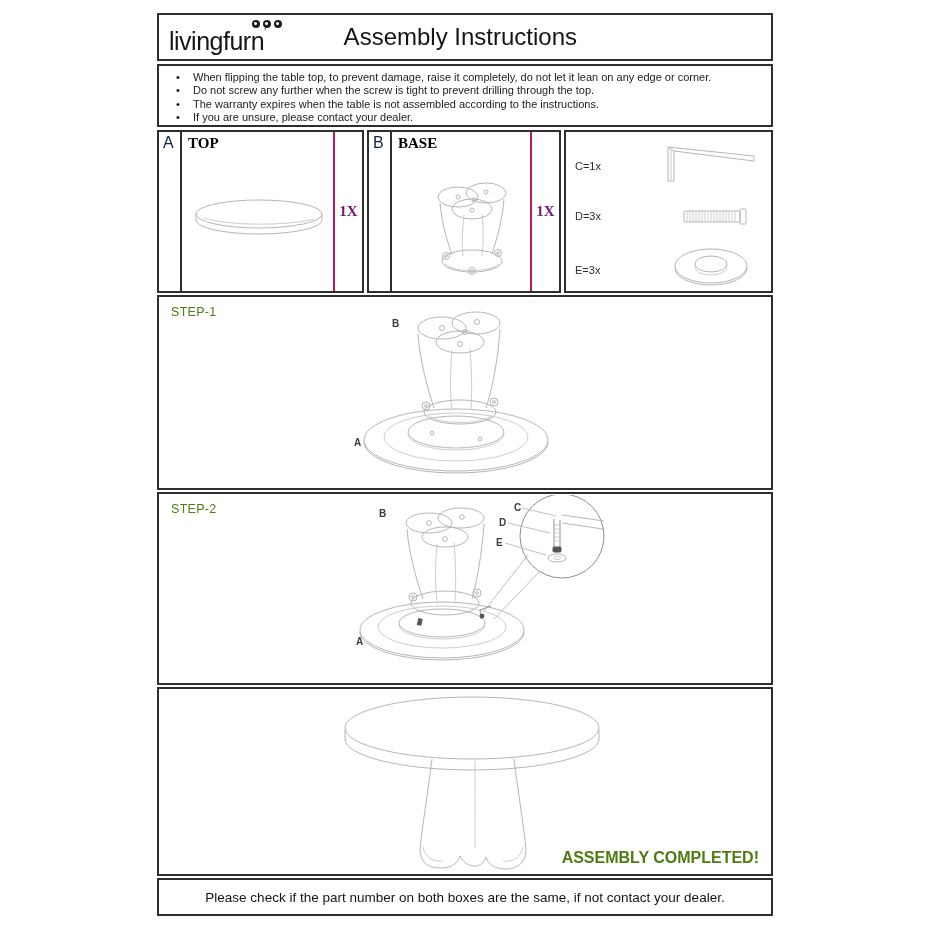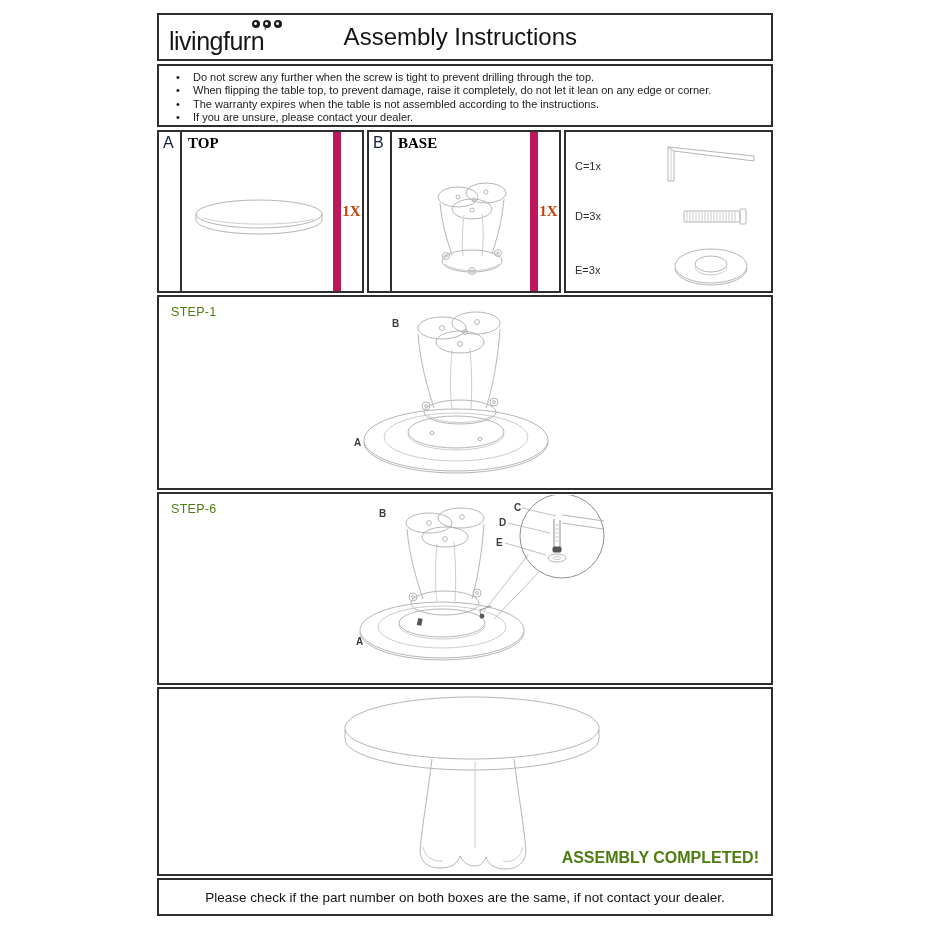--- a/index.html
+++ b/index.html
@@ -23,22 +23,22 @@
   .warnings ul { list-style:none; }
   .warnings li { font-size:11px; line-height:13.4px; color:#1b1b1b; padding-left:20px; position:relative; }
   .warnings li::before { content:"•"; position:absolute; left:3px; top:0; font-size:11px; color:#111; }
 
   
   .part-box { top:130px; height:163px; display:flex; }
   .part-box.a { left:157px; width:207px; }
   .part-box.b { left:367px; width:194px; }
   .hw-box   { top:130px; left:564px; width:209px; height:163px; }
   .letter-col { width:23px; border-right:2px solid #2e2e2e; font-size:16px; padding:2px 0 0 4px; color:#14203a; }
-  .qty-col { width:29px; border-left:8px solid #be185d; display:flex; align-items:center; justify-content:center;
-             font-family:"Liberation Serif", serif; font-size:15px; font-weight:bold; color:#c2410c; }
+  .qty-col { width:29px; border-left:2px solid #be185d; display:flex; align-items:center; justify-content:center;
+             font-family:"Liberation Serif", serif; font-size:15px; font-weight:bold; color:#701a75; }
   .draw-area { flex:1; position:relative; }
   .part-name { position:absolute; top:3px; left:6px; font-family:"Liberation Serif", serif; font-weight:bold; font-size:15px; color:#000000; }
   .hw-label { position:absolute; left:9px; font-size:11px; color:#2d2d2d; }
   .hw-label.c { top:28px; } .hw-label.d { top:78px; } .hw-label.e { top:132px; }
 
   
   .step1 { top:295px; height:195px; }
   .step2 { top:492px; height:193px; }
   .final { top:687px; height:189px; }
   .step-label { position:absolute; top:8px; left:12px; font-size:12.5px; color:#4d7c0f; letter-spacing:0.3px; }
@@ -68,22 +68,22 @@
         <span class="logo-dot"></span>
         <span class="logo-dot"></span>
       </div>
       <span class="logo-text">livingfurn</span><span class="logo-mark">’</span>
     </div>
     <div class="title">Assembly Instructions</div>
   </div>
 
   <div class="box warnings">
     <ul>
+      <li>When flipping the table top, to prevent damage, raise it completely, do not let it lean on any edge or corner.</li>
       <li>Do not screw any further when the screw is tight to prevent drilling through the top.</li>
-      <li>When flipping the table top, to prevent damage, raise it completely, do not let it lean on any edge or corner.</li>
       <li>The warranty expires when the table is not assembled according to the instructions.</li>
       <li>If you are unsure, please contact your dealer.</li>
     </ul>
   </div>
 
   <div class="box part-box a">
     <div class="letter-col">A</div>
     <div class="draw-area">
       <span class="part-name">TOP</span>
       <svg class="sketch" style="left:0;top:20px;" width="153" height="135" viewBox="0 0 153 135">
@@ -175,21 +175,21 @@
       <circle cx="108" cy="26" r="2.5"></circle>
         <circle cx="143" cy="20" r="2.5"></circle>
         <circle cx="126" cy="42" r="2.5"></circle>
         <circle cx="131" cy="30" r="2.5"></circle>
       <text x="58" y="25">B</text>
       <text x="20" y="144">A</text>
     </svg>
   </div>
 
   <div class="box step2">
-    <span class="step-label">STEP-6</span>
+    <span class="step-label">STEP-2</span>
     <svg class="sketch" style="left:173px;top:1px;" width="300" height="190" viewBox="0 0 300 190">
       <ellipse cx="110" cy="135" rx="82" ry="28"></ellipse>
       <path d="M28,137 a82,28 0 0 0 164,0"></path>
       <ellipse class="lt" cx="110" cy="132" rx="64" ry="21"></ellipse>
       <ellipse cx="110" cy="128" rx="43" ry="14"></ellipse>
       <path class="lt" d="M67,130 a43,14 0 0 0 86,0"></path>
       <ellipse cx="113" cy="108" rx="34" ry="12"></ellipse>
       <circle cx="81" cy="102" r="4"></circle>
         <circle cx="81" cy="102" r="1.4"></circle>
       <circle cx="145" cy="98" r="4"></circle>

